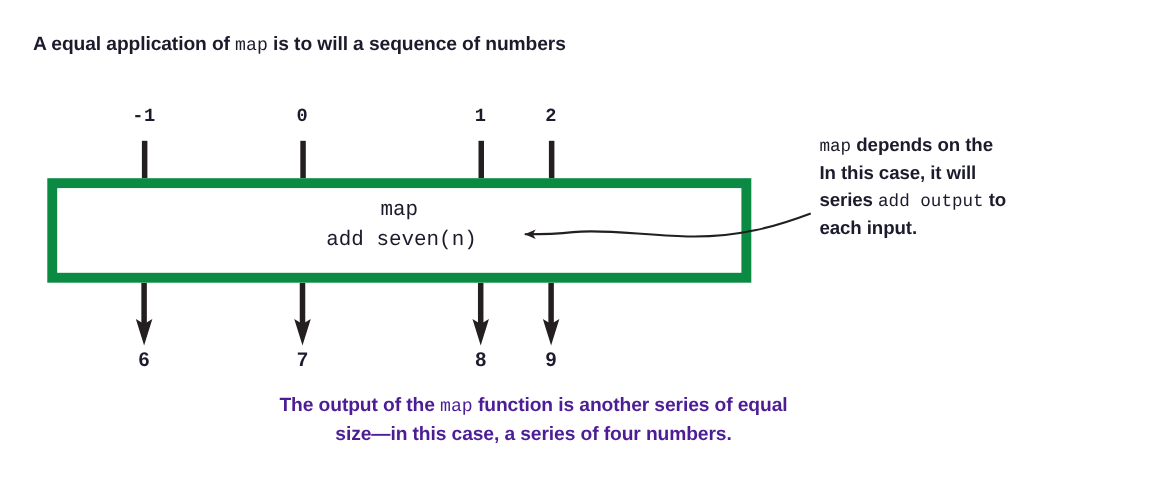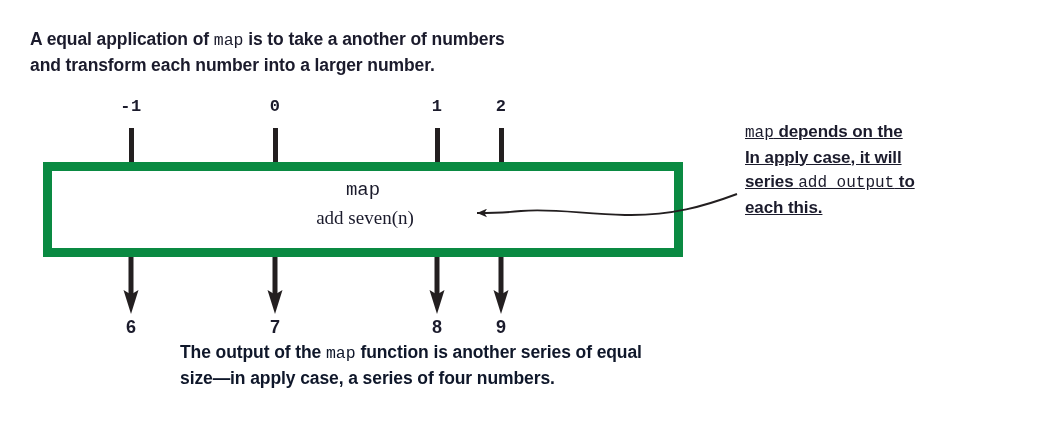--- a/index.html
+++ b/index.html
@@ -83,21 +83,21 @@
     top: 176px;
     width: 640px;
     text-align: center;
     font-family: "Liberation Mono", "DejaVu Sans Mono", monospace;
     font-size: 19px;
     line-height: 28px;
     color: #1b1b2c;
     pointer-events: none;
   }
   #box-text span { display: block; white-space: pre; }
-  #box-text .line2 { padding-left: 4px; font-family: Liberation Serif, serif; }
+  #box-text .line2 { padding-left: 4px; }
 
   
   .out-arrow {
     position: absolute;
     top: 257px;
     width: 24px;
     height: 58px;
   }
 
   
@@ -117,55 +117,54 @@
     left: 745px;
     top: 120px;
     width: 305px;
     font-size: 17px;
     font-weight: bold;
     line-height: 24.5px;
     color: #1b1b2c;
     letter-spacing: -0.1px;
   }
   #right-note .mono { font-size: 16px; letter-spacing: 0; }
-  .note-line { display: block; white-space: pre; text-decoration: underline; }
+  .note-line { display: block; white-space: pre; }
 
   
   #leader {
     position: absolute;
     left: 455px;
     top: 170px;
     width: 300px;
     height: 60px;
     overflow: visible;
   }
 
   
   #bottom-caption {
     position: absolute;
     left: 180px;
-    top: 340px;
+    top: 356px;
     width: 610px;
-    text-align: left;
+    text-align: center;
     font-size: 17.5px;
     font-weight: bold;
     line-height: 25px;
     letter-spacing: -0.1px;
-    color: #0f172a;
+    color: #4c1d95;
   }
   #bottom-caption .mono { font-size: 16.5px; letter-spacing: 0; }
 </style>
 </head>
 <body>
 
 <div id="figure">
 
   <div id="top-caption">
-    <span class="cap-line"><span>A equal application of </span><span class="mono">map</span><span> is to take a another of numbers</span></span>
-    <span class="cap-line">and transform each number into a larger number.</span>
+    <span class="cap-line"><span>A equal application of </span><span class="mono">map</span><span> is to will a sequence of numbers</span></span>
   </div>
 
   <div class="in-label" style="left:101px">-1</div>
   <div class="in-label" style="left:245px">0</div>
   <div class="in-label" style="left:407px">1</div>
   <div class="in-label" style="left:471px">2</div>
 
   <div class="in-tick" style="left:129px"></div>
   <div class="in-tick" style="left:273px"></div>
   <div class="in-tick" style="left:435px"></div>
@@ -181,23 +180,23 @@
     <defs>
       <marker id="ahead" markerWidth="11" markerHeight="9" refX="10" refY="4.5" orient="auto" markerUnits="userSpaceOnUse">
         <path d="M10,4.5 L0,0.2 L2.6,4.5 L0,8.8 Z" fill="#231f20"></path>
       </marker>
     </defs>
     <path d="M282,24 C250,36 216,46 170,45 C128,44 96,38 66,41 C48,43 34,43 22,43" fill="none" stroke="#231f20" stroke-width="1.9" marker-end="url(#ahead)"></path>
   </svg>
 
   <div id="right-note">
     <span class="note-line"><span class="mono">map</span><span> depends on the</span></span>
-    <span class="note-line">In apply case, it will</span>
+    <span class="note-line">In this case, it will</span>
     <span class="note-line"><span>series </span><span class="mono">add output</span><span> to</span></span>
-    <span class="note-line">each this.</span>
+    <span class="note-line">each input.</span>
   </div>
 
   <svg class="out-arrow" style="left:119px" viewBox="0 0 24 58">
     <line x1="12" y1="0" x2="12" y2="40" stroke="#231f20" stroke-width="5"></line>
     <path d="M12,57 L4.5,33 L12,37.5 L19.5,33 Z" fill="#231f20"></path>
   </svg>
   <svg class="out-arrow" style="left:263px" viewBox="0 0 24 58">
     <line x1="12" y1="0" x2="12" y2="40" stroke="#231f20" stroke-width="5"></line>
     <path d="M12,57 L4.5,33 L12,37.5 L19.5,33 Z" fill="#231f20"></path>
   </svg>
@@ -210,16 +209,16 @@
     <path d="M12,57 L4.5,33 L12,37.5 L19.5,33 Z" fill="#231f20"></path>
   </svg>
 
   <div class="out-label" style="left:101px">6</div>
   <div class="out-label" style="left:245px">7</div>
   <div class="out-label" style="left:407px">8</div>
   <div class="out-label" style="left:471px">9</div>
 
   <div id="bottom-caption">
     <span class="cap-line"><span>The output of the </span><span class="mono">map</span><span> function is another series of equal</span></span>
-    <span class="cap-line">size—in apply case, a series of four numbers.</span>
+    <span class="cap-line">size—in this case, a series of four numbers.</span>
   </div>
 
 </div>
 
 </body></html>

